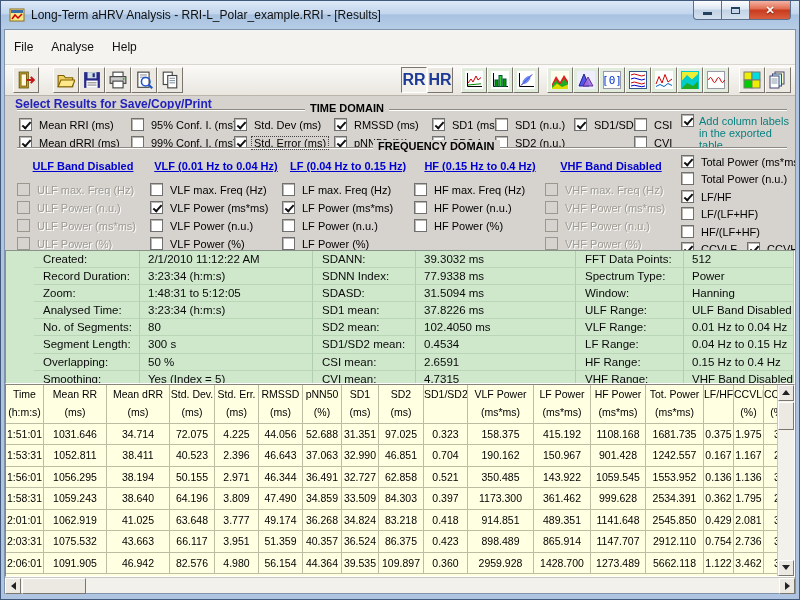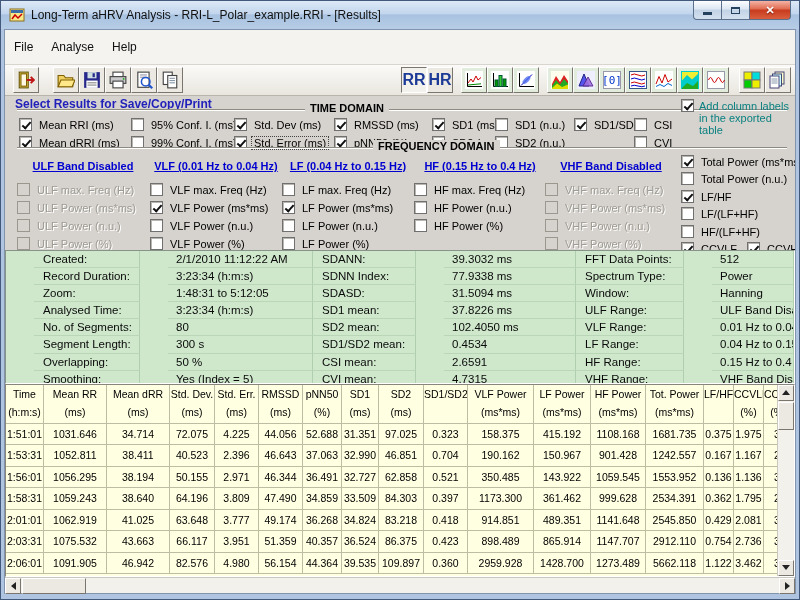--- a/index.html
+++ b/index.html
@@ -53,37 +53,37 @@
   .cb.disabled { background:#d6d3ce; border-color:#9a978f; box-shadow:none; }
   .cbi.dis .cbl { color:#9e9b93; text-shadow:1px 1px 0 #fff; }
   .cbi.foc .cbl { outline:1px dotted #444; }
   .cbl { padding:0 2px; }
 
   .trow { position:absolute; left:0; right:0; height:16px; }
   .trow .cbi { position:absolute; }
   .trow1 { top:19px; } .trow2 { top:37px; }
   .tp0{left:14px}.tp1{left:126px}.tp2{left:229px}.tp3{left:329px}.tp4{left:427px}.tp5{left:490px}.tp6{left:569px}.tp7{left:629px}
 
-  .add-labels { position:absolute; left:676px; top:3px; display:flex; }
+  .add-labels { position:absolute; left:676px; top:18px; display:flex; }
   .add-labels .txt2 { color:#0a8080; line-height:12px; font-size:11px; margin-top:1px; }
 
   .band { position:absolute; top:64px; width:132px; }
   .bp0{left:12px}.bp1{left:145px}.bp2{left:277px}.bp3{left:409px}.bp4{left:540px}
   .flink { display:block; text-align:center; color:#0000d0; font-weight:bold; text-decoration:underline; height:18px; font-size:11px; }
   .band .cbi { display:flex; height:18px; }
   .extras { position:absolute; left:676px; top:56px; }
   .exrow { height:17.4px; display:flex; }
   .exrow .cbi + .cbi { margin-left:8px; }
 
   
   .info-panel { height:138px; background:#cfe8cc; border:1px solid; border-color:#87948a #fff #fff #87948a; overflow:hidden; }
   .info-grid { display:grid; grid-template-columns:106px 173px 103px 160px 108px auto; height:100%;padding-left:28px; }
   .icell { border-right:1px solid #afcfae; border-bottom:1px solid #b9d6b6; font-size:11.5px; color:#0a0a0a;
            display:flex; align-items:center; padding-left:9px; white-space:nowrap; overflow:hidden; height:17.1px; }
-  .icell.v { padding-left:8px;margin-left:28px; }
+  .icell.v { padding-left:8px; }
 
   
   .table-area { position:relative; height:199px; background:#ffffe2; border:1px solid; border-color:#87857c #fff #fff #87857c; overflow:hidden; }
   .tgrid { position:absolute; left:0; top:0; right:17px; bottom:0; overflow:hidden; }
   .hrow, .tr { display:flex; white-space:nowrap; }
   .hrow > div, .tr > div { flex:0 0 auto; border-right:1px solid #bdbda4; text-align:center; overflow:hidden; font-size:10.5px; color:#000; }
   .hrow.names > div { height:18px; line-height:18px; }
   .hrow.units > div { height:21px; line-height:19px; border-bottom:1px solid #bdbda4; }
   .tr > div { height:21.5px; line-height:21px; border-bottom:1px solid #bdbda4; }
   .c0{width:38px}.c1{width:63px}.c2{width:63px}.c3{width:45px}.c4{width:44px}.c5{width:44px}.c6{width:39px}.c7{width:37px}.c8{width:45px}.c9{width:44px}.c10{width:66px}.c11{width:57px}.c12{width:55px}.c13{width:58px}.c14{width:30px}.c15{width:30px}.c16{width:30px}
@@ -364,25 +364,25 @@
       <div class="domain-label freq-label">FREQUENCY DOMAIN</div>
       <div id="freq-bands">
           <div class="band bp0">
             <a class="flink">ULF Band Disabled</a>
             <span class="cbi dis">
               <span class="cb disabled"></span>
               <span class="cbl">ULF max. Freq (Hz)</span>
             </span>
             <span class="cbi dis">
               <span class="cb disabled"></span>
-              <span class="cbl">ULF Power (ms*ms)</span>
+              <span class="cbl">ULF Power (n.u.)</span>
             </span>
             <span class="cbi dis">
               <span class="cb disabled"></span>
-              <span class="cbl">ULF Power (n.u.)</span>
+              <span class="cbl">ULF Power (ms*ms)</span>
             </span>
             <span class="cbi dis">
               <span class="cb disabled"></span>
               <span class="cbl">ULF Power (%)</span>
             </span>
           </div>
           <div class="band bp1">
             <a class="flink">VLF (0.01 Hz to 0.04 Hz)</a>
             <span class="cbi">
               <span class="cb"></span>

